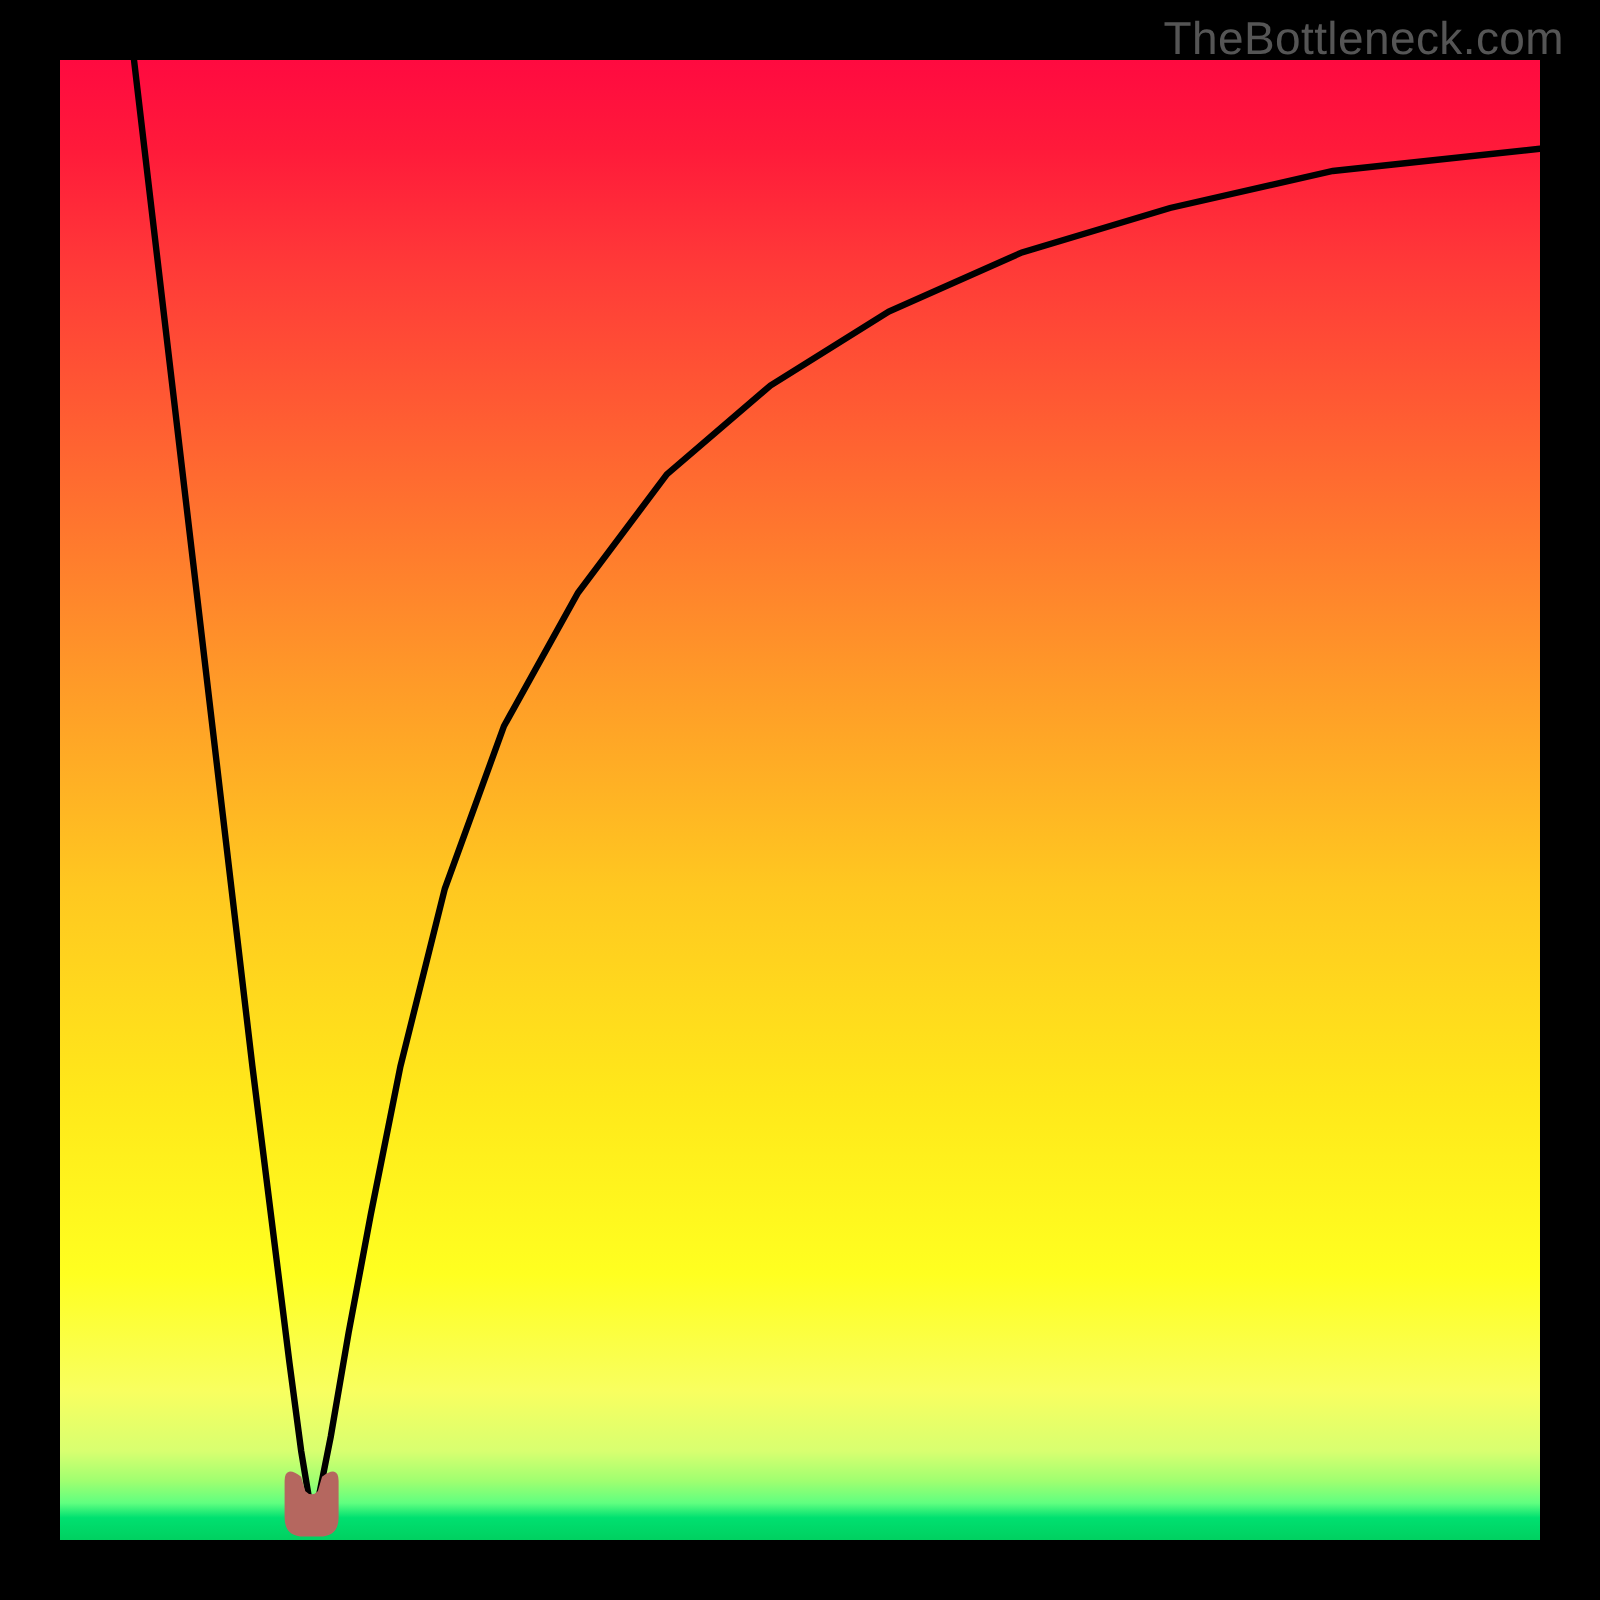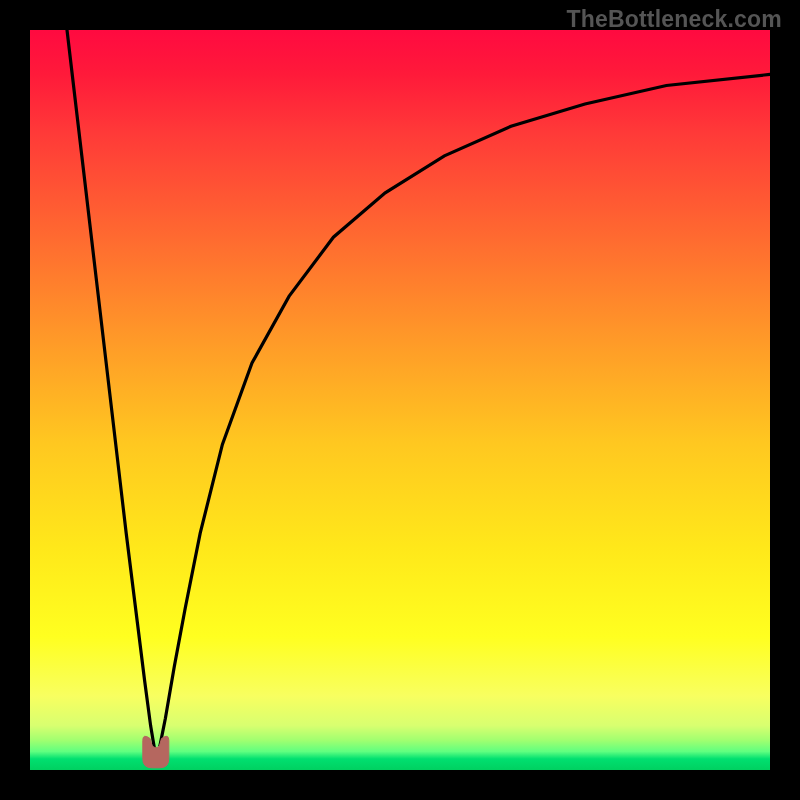--- a/index.html
+++ b/index.html
@@ -51,21 +51,21 @@
     left: 0; top: 0;
     width: 740px; height: 740px;
   }
   .watermark {
     position: absolute;
     top: 6px;
     right: 18px;
     color: #555;
     font-size: 23px;
     letter-spacing: 0.2px;
-    font-weight: 700;
+    font-weight: 400;
   }
 </style>
 </head>
 <body>
 
 <div class="frame">
 
   <div class="plot-area">
     <div class="gradient"></div>
 

